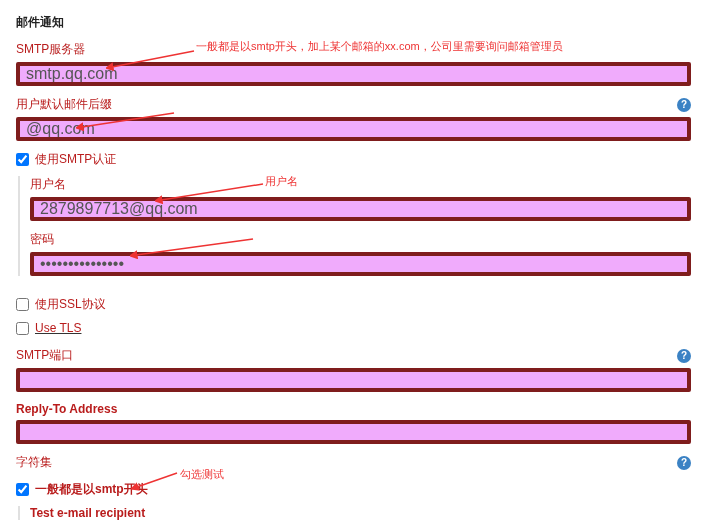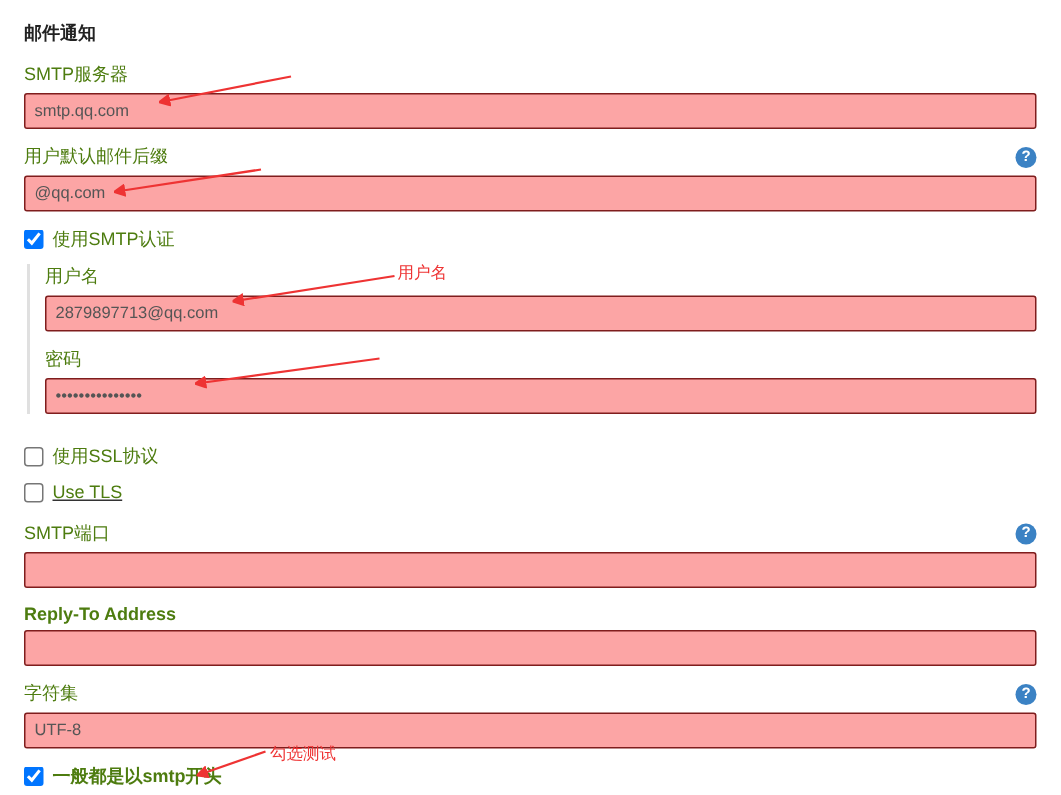--- a/index.html
+++ b/index.html
@@ -22,43 +22,43 @@
     position: relative;
   }
   .label-row {
     display: flex;
     align-items: center;
     justify-content: space-between;
     margin-bottom: 4px;
   }
   .label {
     font-size: 12px;
-    color: #4d7c0f;
+    color: #b91c1c;
   }
   .help-icon {
     width: 14px;
     height: 14px;
     background: #3b82c4;
     border-radius: 50%;
     color: #fff;
     font-size: 10px;
     line-height: 14px;
     text-align: center;
     font-weight: 700;
     cursor: pointer;
   }
   input[type="text"], input[type="password"] {
     width: 100%;
     height: 24px;
-    border: 1px solid #7f1d1d;
+    border: 4px solid #7f1d1d;
     border-radius: 2px;
     padding: 2px 6px;
-    font-size: 11px;
+    font-size: 16px;
     color: #555;
-    background: #fca5a5;
+    background: #f0abfc;
   }
   .checkbox-row {
     display: flex;
     align-items: center;
     gap: 6px;
     margin-bottom: 8px;
   }
   .checkbox-row input[type="checkbox"] {
     width: 13px;
     height: 13px;
@@ -85,20 +85,21 @@
 </head>
 <body>
 
 <h2>邮件通知</h2>
 
 <div class="field rel">
   <div class="label-row">
     <span class="label">SMTP服务器</span>
   </div>
   <input type="text" value="smtp.qq.com" style="">
+  <span class="annot" style="left:180px; top:-2px;">一般都是以smtp开头，加上某个邮箱的xx.com，公司里需要询问邮箱管理员</span>
   <svg class="arrow" style="left:90px; top:8px;" width="90" height="22">
     <defs>
         <marker id="ah1" markerWidth="6" markerHeight="6" refX="1" refY="3" orient="auto">
           <path d="M0,0 L6,3 L0,6 Z" fill="#e33"></path>
         </marker>
       </defs>
     <line x1="88" y1="2" x2="6" y2="18" stroke="#e33" stroke-width="1.5" marker-end="url(#ah1)"></line>
   </svg>
 </div>
 
@@ -165,21 +166,20 @@
     <span class="label" style="font-weight:600;">Reply-To Address</span>
   </div>
   <input type="text" value="" style="">
 </div>
 
 <div class="field">
   <div class="label-row">
     <span class="label">字符集</span>
     <span class="help-icon">?</span>
   </div>
-  <input type="text" value="UTF-8" style="">
 </div>
 
 <div class="checkbox-row rel">
   <input type="checkbox" checked="" style="">
   <span class="label" style="font-weight:600;">一般都是以smtp开头</span>
   <span class="annot" style="left:164px; top:-14px;">勾选测试</span>
   <svg class="arrow" style="left:115px; top:-10px;" width="50" height="20">
     <line x1="46" y1="2" x2="6" y2="16" stroke="#e33" stroke-width="1.5" marker-end="url(#ah1)"></line>
   </svg>
 </div>

